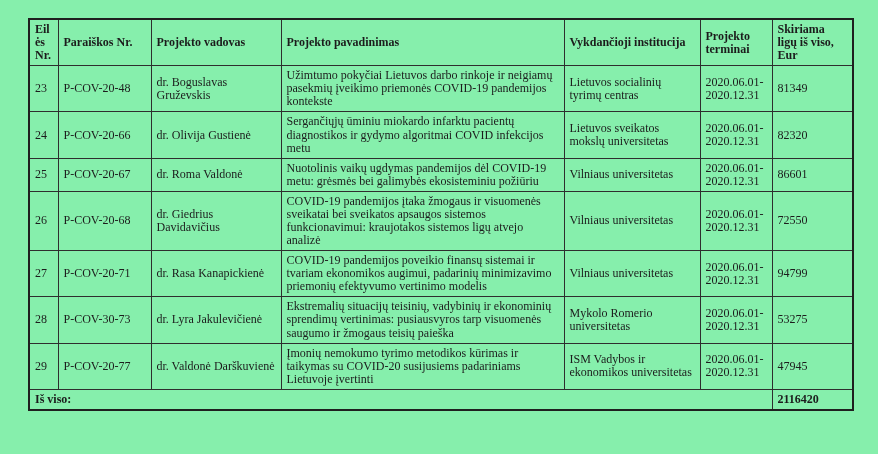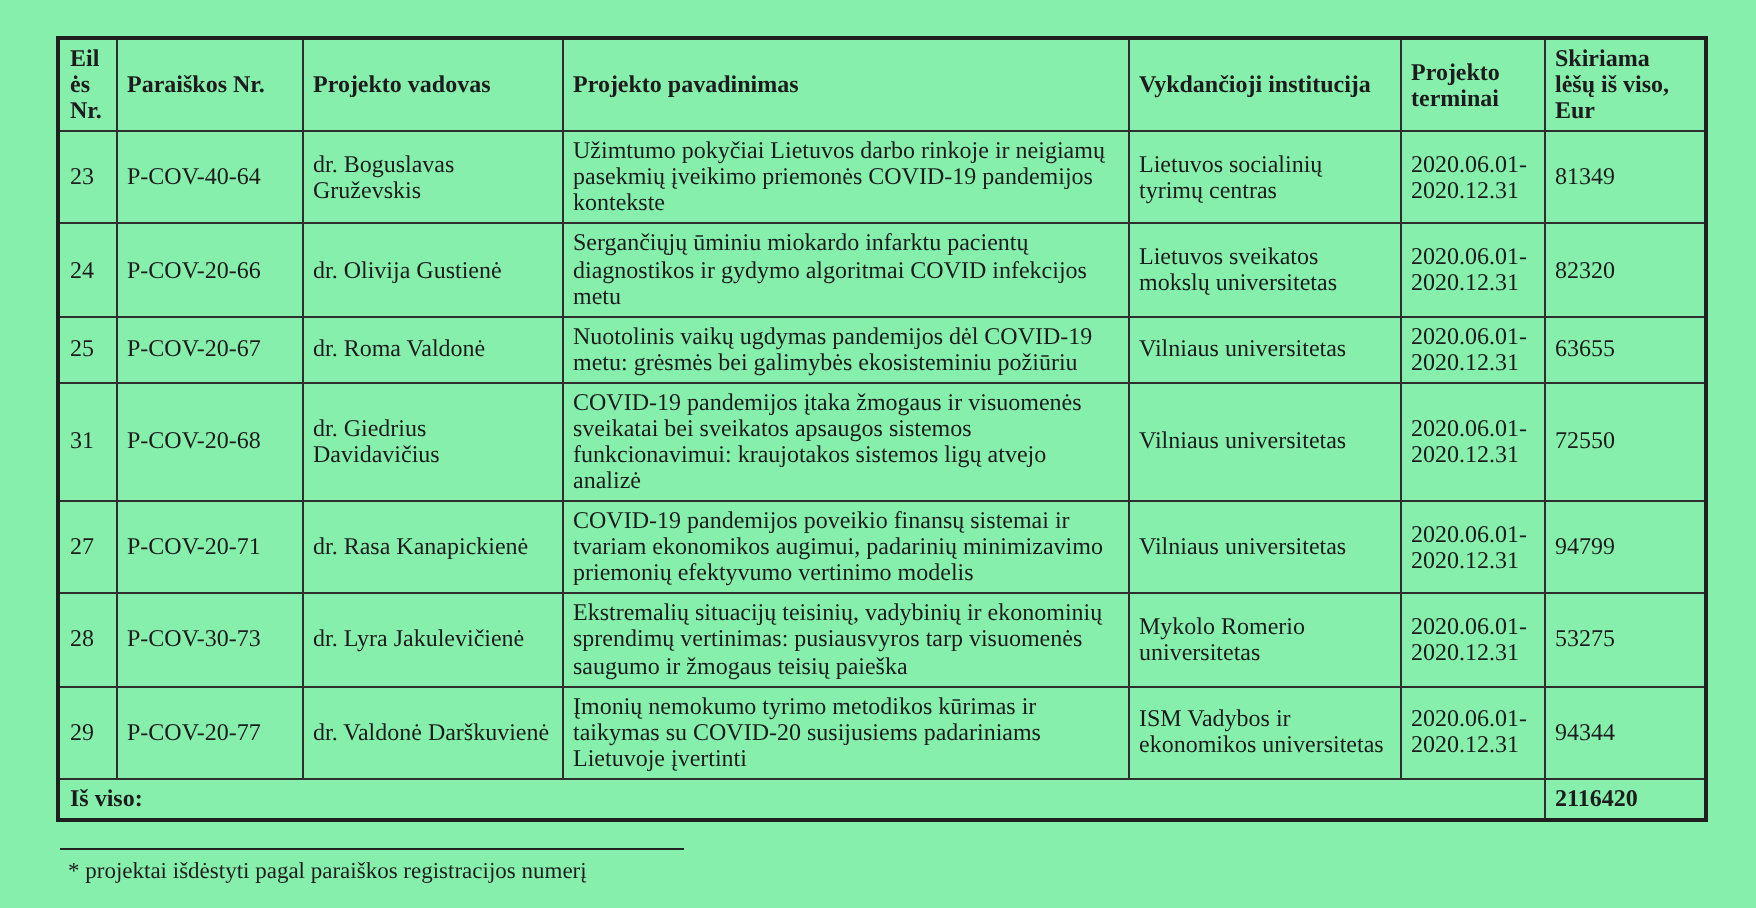--- a/index.html
+++ b/index.html
@@ -77,27 +77,27 @@
       <col style="width:81px">
     </colgroup>
     <thead>
       <tr>
         <th class="c-nr">Eilės Nr.</th>
         <th class="c-par">Paraiškos Nr.</th>
         <th class="c-vad">Projekto vadovas</th>
         <th class="c-pav">Projekto pavadinimas</th>
         <th class="c-inst">Vykdančioji institucija</th>
         <th class="c-term">Projekto terminai</th>
-        <th class="c-suma">Skiriama lėšų iš viso, Eur</th>
+        <th class="c-suma">Skiriama ligų iš viso, Eur</th>
       </tr>
     </thead>
     <tbody>
   <tr>
     <td class="c-nr">23</td>
-    <td class="c-par">P-COV-40-64</td>
+    <td class="c-par">P-COV-20-48</td>
     <td class="c-vad">dr. Boguslavas Gruževskis</td>
     <td class="c-pav">Užimtumo pokyčiai Lietuvos darbo rinkoje ir neigiamų pasekmių įveikimo priemonės COVID-19 pandemijos kontekste</td>
     <td class="c-inst">Lietuvos socialinių tyrimų centras</td>
     <td class="c-term">2020.06.01-
 2020.12.31</td>
     <td class="c-suma">81349</td>
   </tr>
 
   <tr>
     <td class="c-nr">24</td>
@@ -111,25 +111,25 @@
   </tr>
 
   <tr>
     <td class="c-nr">25</td>
     <td class="c-par">P-COV-20-67</td>
     <td class="c-vad">dr. Roma Valdonė</td>
     <td class="c-pav">Nuotolinis vaikų ugdymas pandemijos dėl COVID-19 metu: grėsmės bei galimybės ekosisteminiu požiūriu</td>
     <td class="c-inst">Vilniaus universitetas</td>
     <td class="c-term">2020.06.01-
 2020.12.31</td>
-    <td class="c-suma">63655</td>
+    <td class="c-suma">86601</td>
   </tr>
 
   <tr>
-    <td class="c-nr">31</td>
+    <td class="c-nr">26</td>
     <td class="c-par">P-COV-20-68</td>
     <td class="c-vad">dr. Giedrius Davidavičius</td>
     <td class="c-pav">COVID-19 pandemijos įtaka žmogaus ir visuomenės sveikatai bei sveikatos apsaugos sistemos funkcionavimui: kraujotakos sistemos ligų atvejo analizė</td>
     <td class="c-inst">Vilniaus universitetas</td>
     <td class="c-term">2020.06.01-
 2020.12.31</td>
     <td class="c-suma">72550</td>
   </tr>
 
   <tr>
@@ -155,29 +155,25 @@
   </tr>
 
   <tr>
     <td class="c-nr">29</td>
     <td class="c-par">P-COV-20-77</td>
     <td class="c-vad">dr. Valdonė Darškuvienė</td>
     <td class="c-pav">Įmonių nemokumo tyrimo metodikos kūrimas ir taikymas su COVID-20 susijusiems padariniams Lietuvoje įvertinti</td>
     <td class="c-inst">ISM Vadybos ir ekonomikos universitetas</td>
     <td class="c-term">2020.06.01-
 2020.12.31</td>
-    <td class="c-suma">94344</td>
+    <td class="c-suma">47945</td>
   </tr>
 </tbody>
     <tfoot>
       <tr>
         <td class="total-label" colspan="6">Iš viso:</td>
         <td class="total-value">2116420</td>
       </tr>
     </tfoot>
   </table>
 
-  <div class="footnote">
-    <div class="footnote-rule"></div>
-    <div class="footnote-text">* projektai išdėstyti pagal paraiškos registracijos numerį</div>
-  </div>
 
 </div>
 
 </body></html>

